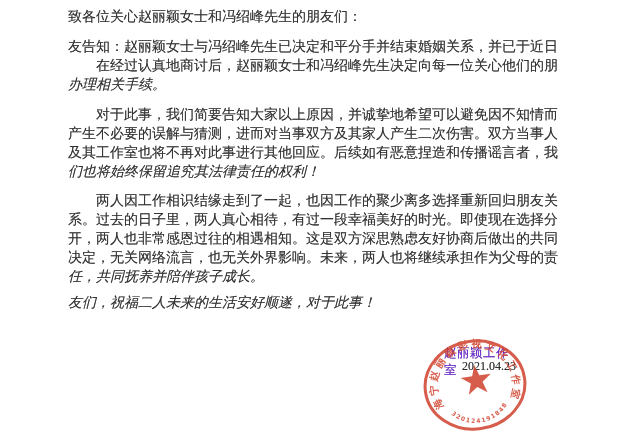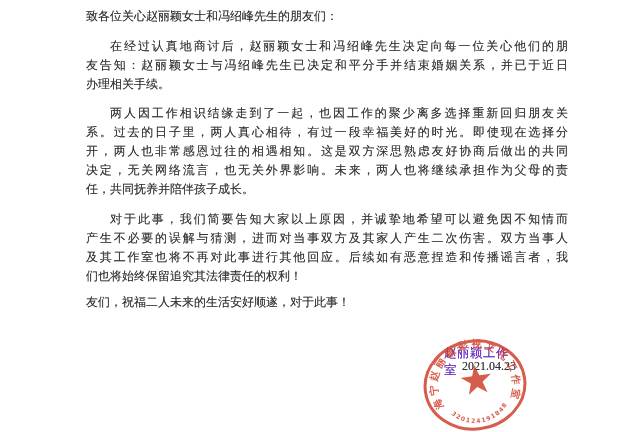--- a/index.html
+++ b/index.html
@@ -7,40 +7,40 @@
     position: relative;
     width: 635px;
     height: 432px;
     background: #ffffff;
     overflow: hidden;
     font-family: "Liberation Serif", "DejaVu Serif", serif;
     color: #333333;
   }
   .content {
     position: absolute;
-    left: 86px;
+    left: 68px;
     top: 7px;
     width: 482px;
-    font-size: 12px;
+    font-size: 14px;
     line-height: 19px;
     text-shadow: 0 0 0.6px rgba(60,60,60,0.55);
   }
   .salutation { margin-bottom: 11px; }
   .para { margin: 0; }
   .para.mt11 { margin-top: 11px; }
   .para.mt10 { margin-top: 10px; }
   .para.mt7  { margin-top: 7px; }
   .line {
     text-align: justify;
     text-align-last: justify;
     text-justify: inter-character;
     white-space: nowrap;
   }
   .line.first { text-indent: 2em; }
-  .line.last { text-align-last: left; white-space: normal; }
+  .line.last { text-align-last: left; white-space: normal; font-style: italic; }
   .sig-name {
     position: absolute;
     top: 345px; left: 444px; width: 74px;
     font-size: 12.5px; letter-spacing: 0.5px;
     text-align: left; color: #6d28d9;
     text-shadow: 0 0 0.6px rgba(60,60,60,0.55);
   }
   .sig-date {
     position: absolute;
     top: 359px; left: 462px; width: 52px;
@@ -64,38 +64,38 @@
 </style>
 </head>
 <body>
 
 <div class="page">
   <div class="content">
 
     <div class="salutation">致各位关心赵丽颖女士和冯绍峰先生的朋友们：</div>
 
     <div class="para mt11">
+      <div class="line">友告知：赵丽颖女士与冯绍峰先生已决定和平分手并结束婚姻关系，并已于近日</div>
       <div class="line first">在经过认真地商讨后，赵丽颖女士和冯绍峰先生决定向每一位关心他们的朋</div>
-      <div class="line">友告知：赵丽颖女士与冯绍峰先生已决定和平分手并结束婚姻关系，并已于近日</div>
       <div class="line last">办理相关手续。</div>
+    </div>
+
+    <div class="para mt11">
+      <div class="line first">对于此事，我们简要告知大家以上原因，并诚挚地希望可以避免因不知情而</div>
+      <div class="line">产生不必要的误解与猜测，进而对当事双方及其家人产生二次伤害。双方当事人</div>
+      <div class="line">及其工作室也将不再对此事进行其他回应。后续如有恶意捏造和传播谣言者，我</div>
+      <div class="line last">们也将始终保留追究其法律责任的权利！</div>
     </div>
 
     <div class="para mt10">
       <div class="line first">两人因工作相识结缘走到了一起，也因工作的聚少离多选择重新回归朋友关</div>
       <div class="line">系。过去的日子里，两人真心相待，有过一段幸福美好的时光。即使现在选择分</div>
       <div class="line">开，两人也非常感恩过往的相遇相知。这是双方深思熟虑友好协商后做出的共同</div>
       <div class="line">决定，无关网络流言，也无关外界影响。未来，两人也将继续承担作为父母的责</div>
       <div class="line last">任，共同抚养并陪伴孩子成长。</div>
-    </div>
-
-    <div class="para mt11">
-      <div class="line first">对于此事，我们简要告知大家以上原因，并诚挚地希望可以避免因不知情而</div>
-      <div class="line">产生不必要的误解与猜测，进而对当事双方及其家人产生二次伤害。双方当事人</div>
-      <div class="line">及其工作室也将不再对此事进行其他回应。后续如有恶意捏造和传播谣言者，我</div>
-      <div class="line last">们也将始终保留追究其法律责任的权利！</div>
     </div>
 
     <div class="para mt7">
       <div class="line last">友们，祝福二人未来的生活安好顺遂，对于此事！</div>
     </div>
 
   </div>
 
   <div class="sig-name">赵丽颖工作室</div>
   <div class="sig-date">2021.04.23</div>

